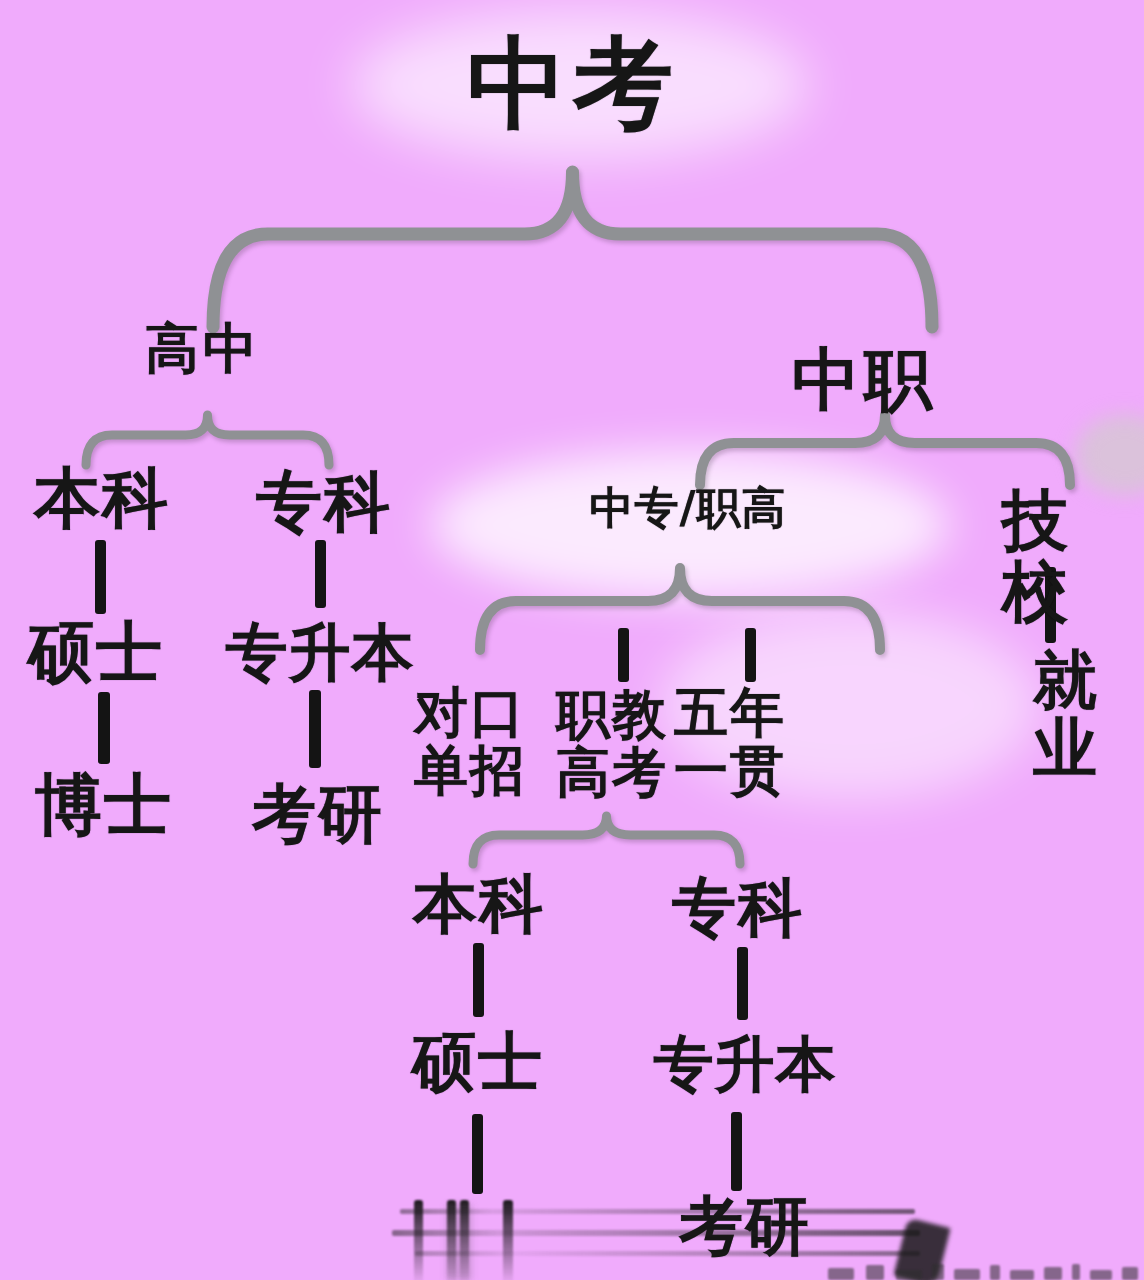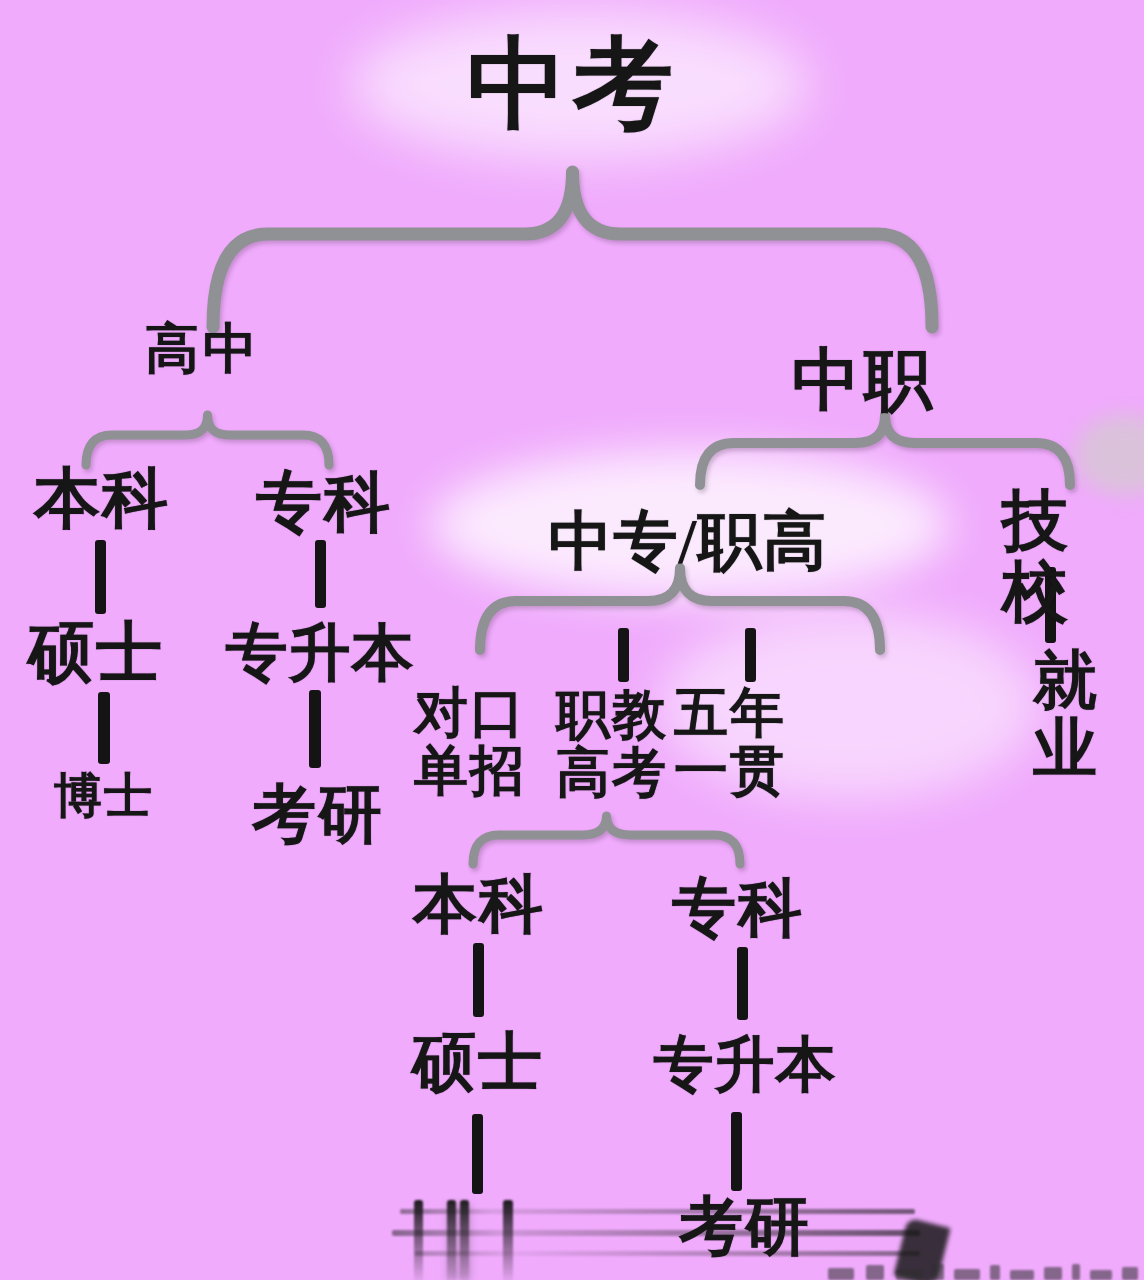--- a/index.html
+++ b/index.html
@@ -20,24 +20,24 @@
   
   .n{position:absolute;transform:translateX(-50%);white-space:pre-line;text-align:center;
      font-weight:900;color:#161616;line-height:1.07;letter-spacing:2px;
      text-shadow:0 0 1px rgba(0,0,0,.55);}
   .n-zhongkao {left:573px;top:30px;  font-size:100px;letter-spacing:6px;}
   .n-gaozhong {left:203px;top:320px; font-size:54px; letter-spacing:4px;}
   .n-zhongzhi {left:864px;top:344px; font-size:68px; letter-spacing:4px;}
   .n-benke-l  {left:102px;top:464px; font-size:66px;}
   .n-zhuanke-l{left:324px;top:468px; font-size:66px;}
   .n-shuoshi-l{left:96px; top:618px; font-size:66px;}
-  .n-boshi    {left:104px;top:770px; font-size:48px;}
+  .n-boshi    {left:104px;top:770px; font-size:67px;}
   .n-zsb-l    {left:320px;top:620px; font-size:62px;letter-spacing:1px;}
   .n-kaoyan-l {left:318px;top:780px; font-size:64px;}
-  .n-zzzg     {left:688px;top:508px; font-size:64px;letter-spacing:1px;font-family:Liberation Serif, serif;}
+  .n-zzzg     {left:688px;top:484px; font-size:44px;letter-spacing:1px;}
   .n-jixiao   {left:1036px;top:486px;font-size:66px;}
   .n-jiuye    {left:1066px;top:646px;font-size:64px;}
   .n-duikou   {left:470px;top:684px; font-size:54px;}
   .n-zhijiao  {left:612px;top:686px; font-size:54px;}
   .n-wunian   {left:730px;top:684px; font-size:54px;}
   .n-3p2      {left:870px;top:708px; font-size:62px;letter-spacing:1px;}
   .n-benke-b  {left:479px;top:870px; font-size:64px;}
   .n-zhuanke-b{left:738px;top:874px; font-size:64px;}
   .n-shuoshi-b{left:478px;top:1028px;font-size:64px;}
   .n-zsb-b    {left:745px;top:1032px;font-size:60px;letter-spacing:1px;}

